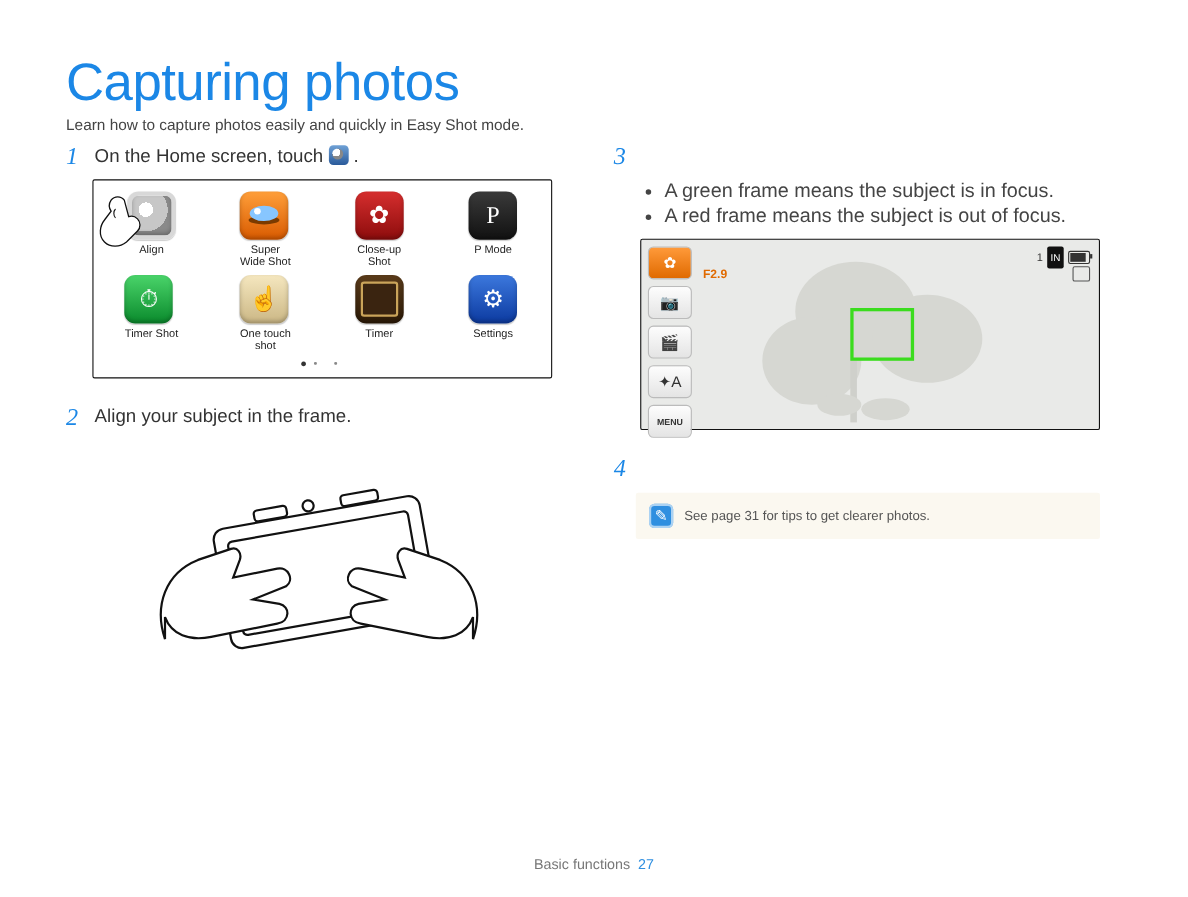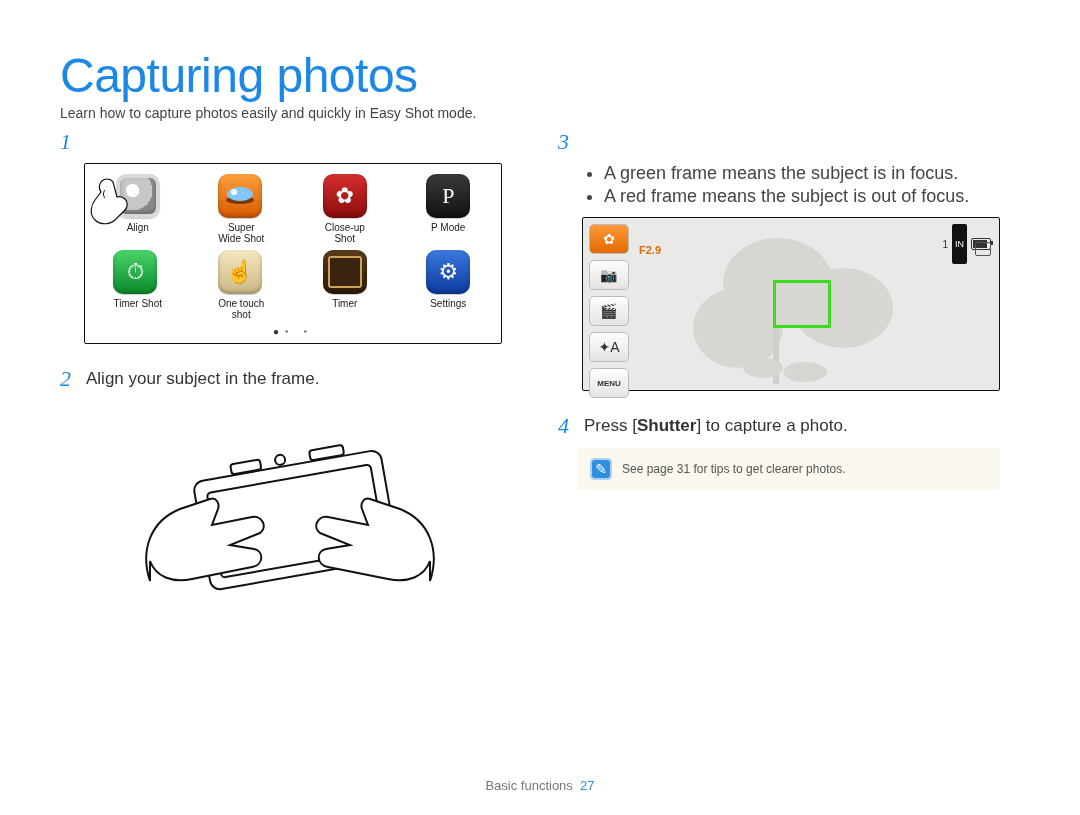--- a/index.html
+++ b/index.html
@@ -129,21 +129,21 @@
     display:flex; align-items:center; justify-content:center;
     font-size:14px; color:#333;
   }
   .sbtn.orange{ background: linear-gradient(#ff9a3a,#e06a00); color:#fff;}
   .focus-frame{
     position:absolute; left:190px; top:62px; width:58px; height:48px;
     border:3px solid #3bdc1e; box-sizing:border-box;
   }
   .fnum{ position:absolute; left:56px; top:26px; font-size:11px; color:#e06a00; font-weight:bold;}
   .topright{ position:absolute; right:8px; top:6px; font-size:10px; color:#333; display:flex; gap:4px; align-items:center;}
-  .chip{ background:#111; color:#fff; padding:14px 3px; border-radius:2px; font-size:9px; line-height:12px;}
+  .chip{ background:#111; color:#fff; padding:4px 3px; border-radius:2px; font-size:9px; line-height:12px;}
   .batt{ width:18px; height:10px; border:1px solid #333; border-radius:2px; position:relative;}
   .batt::after{content:""; position:absolute; right:-3px; top:2px; width:2px; height:4px; background:#333;}
   .batt .fill{ position:absolute; left:1px; top:1px; bottom:1px; right:3px; background:#333;}
   .flower{ position:absolute; left:60px; top:10px; right:8px; bottom:8px;}
   .petal{ position:absolute; border-radius:50%; background:#d6d7d2;}
   .smallicon{ position:absolute; right:8px; top:24px; width:14px; height:12px; border:1px solid #555; border-radius:2px;}
 
   
   .note {
     margin: 8px 20px 0 20px;
@@ -170,20 +170,25 @@
 <body>
 
 <h1>Capturing photos</h1>
 <div class="intro">Learn how to capture photos easily and quickly in Easy Shot mode.</div>
 
 <div class="columns">
 
   <div class="col">
     <div class="step">
       <span class="step-num">1</span>
+      <span class="step-text">
+        <span>On the Home screen, touch </span>
+        <span class="easy-inline"></span>
+        <span>.</span>
+      </span>
     </div>
 
     <div class="home-panel" style="position:relative;">
       <div class="grid" id="home-grid">
           <div class="cell">
             <div class="icon48 ic-easy"></div>
             <div class="lbl">Align</div>
           </div>
           <div class="cell">
             <div class="icon48 ic-super">
@@ -284,23 +289,20 @@
           <div class="sbtn">📷</div>
           <div class="sbtn">🎬</div>
           <div class="sbtn">✦A</div>
           <div class="sbtn" style="font-size: 8px; font-weight: bold;">MENU</div>
         </div>
       <div class="focus-frame"></div>
     </div>
 
     <div class="step" style="margin-top:22px">
       <span class="step-num">4</span>
-      <span class="step-text">
-        <span>Press [</span><b>Shutter</b><span>] to capture a photo.</span>
-      </span>
     </div>
 
     <div class="note">
       <div class="note-badge">✎</div>
       <span>See page 31 for tips to get clearer photos.</span>
     </div>
   </div>
 </div>
 
 <div class="footer">

